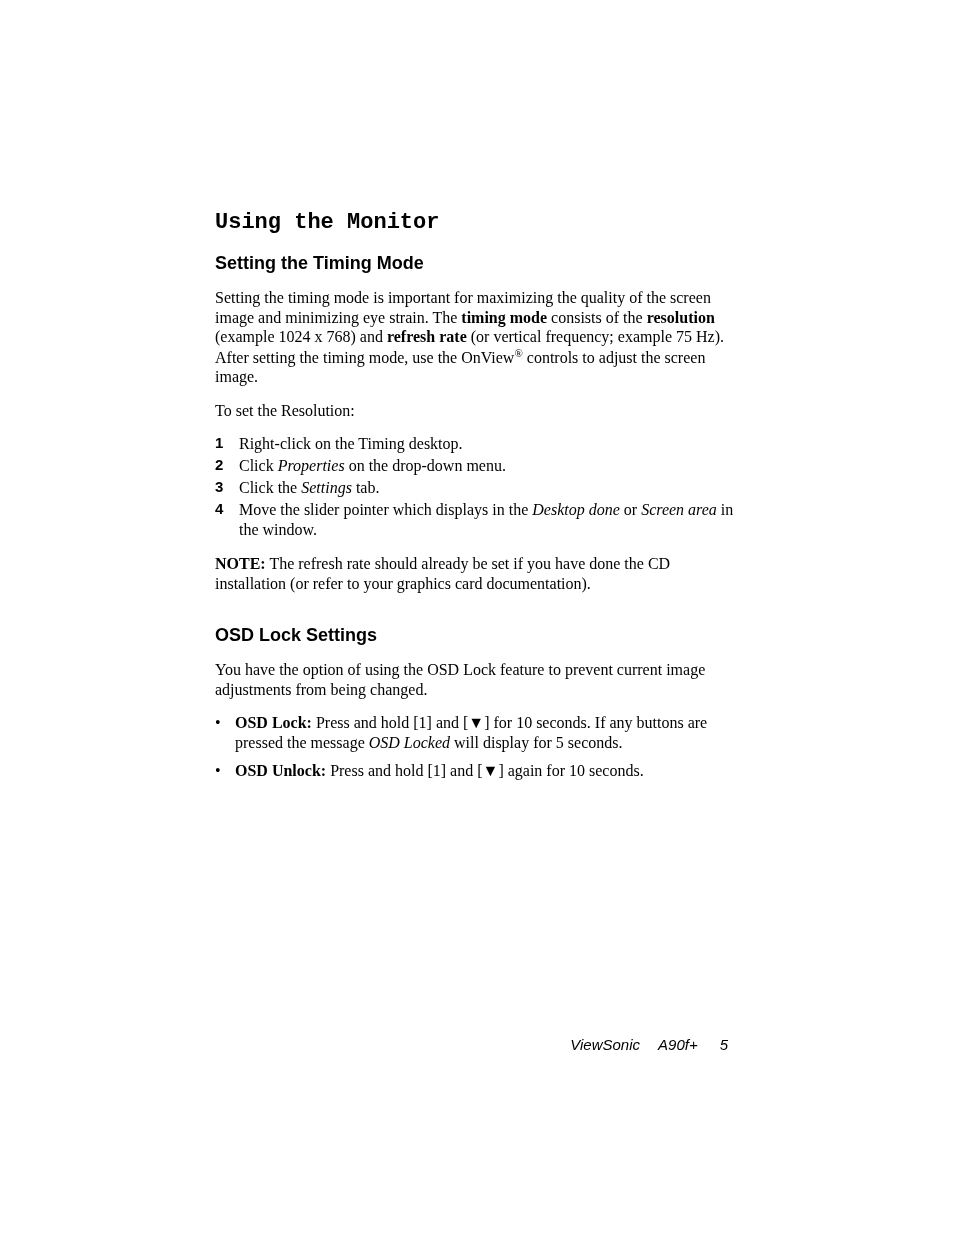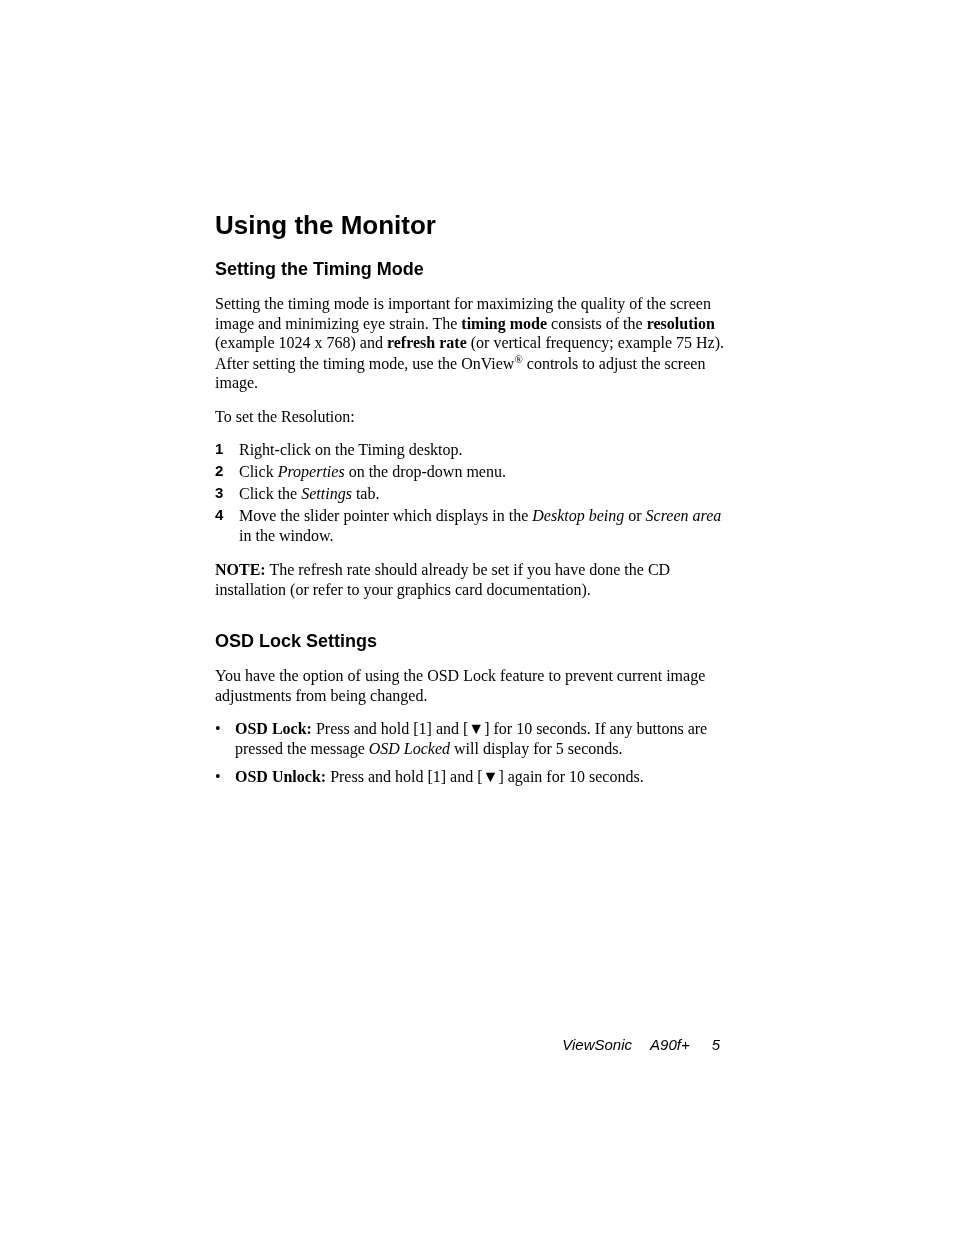--- a/index.html
+++ b/index.html
@@ -11,23 +11,23 @@
     width: 954px;
     height: 1235px;
     position: relative;
     box-sizing: border-box;
   }
   .page {
     padding: 210px 218px 0 215px;
     box-sizing: border-box;
   }
   .h1 {
-    font-family: Liberation Sans, sans-serif;
+    font-family: Liberation Mono, monospace;
     font-weight: 700;
-    font-size: 26px;
+    font-size: 22px;
     margin: 0 0 18px 0;
     letter-spacing: 0px;
   }
   .h2 {
     font-family: Arial, Helvetica, sans-serif;
     font-weight: 700;
     font-size: 18px;
     margin: 0 0 14px 0;
   }
   .para {
@@ -67,21 +67,21 @@
     display: flex;
     align-items: flex-start;
     font-size: 16px;
     line-height: 1.25;
     margin: 0 0 8px 0;
   }
   .bullet-dot { width: 20px; flex: 0 0 20px; }
   .bullet-text { flex: 1; }
   .footer {
     position: absolute;
-    left: 4px;
+    left: 12px;
     width: 940px;
     top: 1036px;
     text-align: right;
     padding-right: 224px;
     box-sizing: border-box;
     font-style: italic;
     font-size: 15px;
     font-family: Arial, Helvetica, sans-serif;
   }
   .footer .pg { margin-left: 22px; }
@@ -118,21 +118,21 @@
     </li>
     <li>
       <span class="step-num">3</span>
       <span class="step-text">
         <span>Click the </span><span class="italic">Settings</span><span> tab.</span>
       </span>
     </li>
     <li>
       <span class="step-num">4</span>
       <span class="step-text">
-        <span>Move the slider pointer which displays in the </span><span class="italic">Desktop being</span><span> or </span><span class="italic">Screen area</span><span> in the window.</span>
+        <span>Move the slider pointer which displays in the </span><span class="italic">Desktop done</span><span> or </span><span class="italic">Screen area</span><span> in the window.</span>
       </span>
     </li>
   </ol>
 
   <p class="para">
     <span class="bold">NOTE:</span><span> The refresh rate should already be set if you have done the CD installation (or refer to your graphics card documentation).</span>
   </p>
 
   <div class="h2" style="margin-top:32px;">OSD Lock Settings</div>
 

